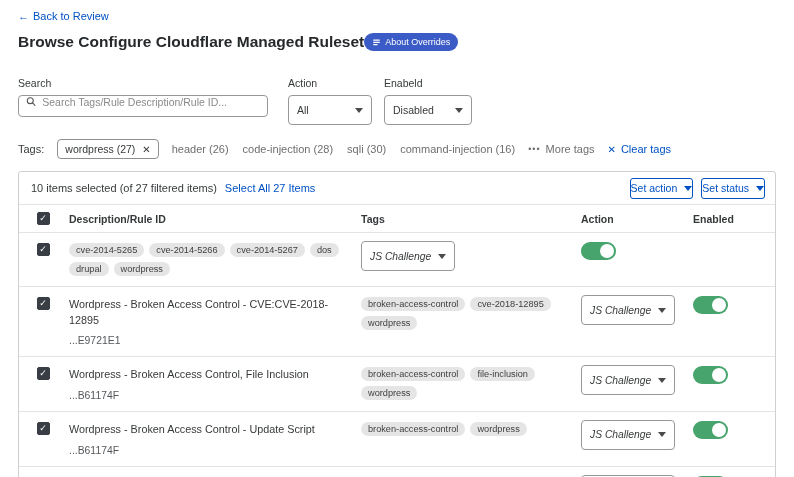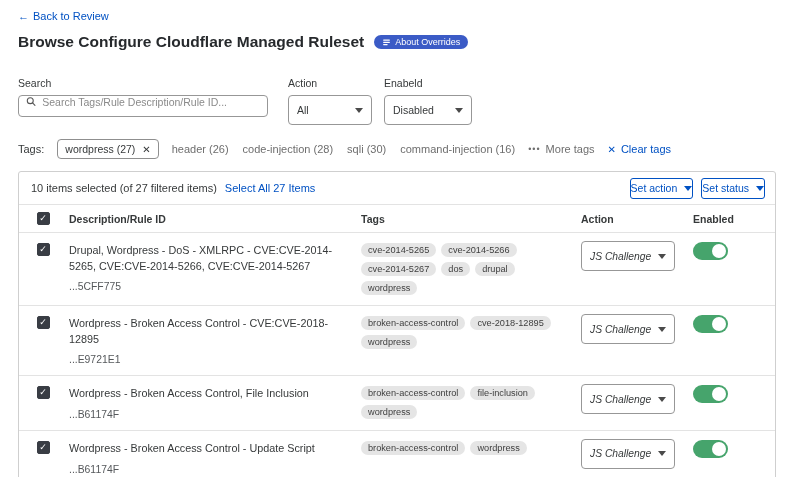--- a/index.html
+++ b/index.html
@@ -16,21 +16,21 @@
     --row-border:#e3e3e3;
     --pill-bg:#e5e5e5;
     --checkbox-dark:#393d44;
   }
   .page { padding:6px 18px 0 18px; }
 
   
   .back-link { color:var(--link-blue); font-size:11px; text-decoration:none; display:inline-flex; align-items:center; gap:4px; cursor:pointer; }
 
   
-  .title-row { display:flex; align-items:center; gap:10px; margin-top:9px; }
+  .title-row { display:flex; margin-top:9px; }
   .page-title { font-size:15.5px; font-weight:bold; color:#26292c; }
   .badge { background:var(--badge-blue); color:#fff; font-size:9px; padding:2.5px 8px; border-radius:9px; display:inline-flex; align-items:center; gap:4px; line-height:1; }
 
   
   .filters { display:flex; margin-top:26px; }
   .filter-label { font-size:10.5px; color:#36393a; display:block; margin-bottom:6px; }
   .search-box { width:250px; height:22px; border:1px solid #979797; border-radius:4px; display:flex; align-items:flex-start; padding:0 7px; gap:6px; background:#fff; }
   .search-box input { border:none; outline:none; font-size:10.5px; width:100%; color:#333; background:transparent; font-family:inherit; }
   .search-box input::placeholder { color:#8a8a8a; }
   .ui-select { height:22px; border:1px solid #979797; border-radius:4px; display:flex; align-items:center; justify-content:space-between; padding:14px 8px; font-size:10.5px; background:#fff; cursor:pointer; color:#36393a; }
@@ -185,24 +185,20 @@
       <div class="col-enabled">Enabled</div>
     </div>
 
     <div>
   <div class="trow">
     <div class="col-check">
       <span class="checkbox checked">
         <span class="check">✓</span>
       </span>
     </div>
-    <div class="col-desc">
-      <div class="desc">Drupal, Wordpress - DoS - XMLRPC - CVE:CVE-2014-5265, CVE:CVE-2014-5266, CVE:CVE-2014-5267</div>
-      <div class="rule-id">...5CFF775</div>
-    </div>
     <div class="col-tags">
             <span class="tag-pill">cve-2014-5265</span>
             <span class="tag-pill">cve-2014-5266</span>
             <span class="tag-pill">cve-2014-5267</span>
             <span class="tag-pill">dos</span>
             <span class="tag-pill">drupal</span>
             <span class="tag-pill">wordpress</span>
           </div>
     <div class="col-action">
       <div class="ui-select row-select">

